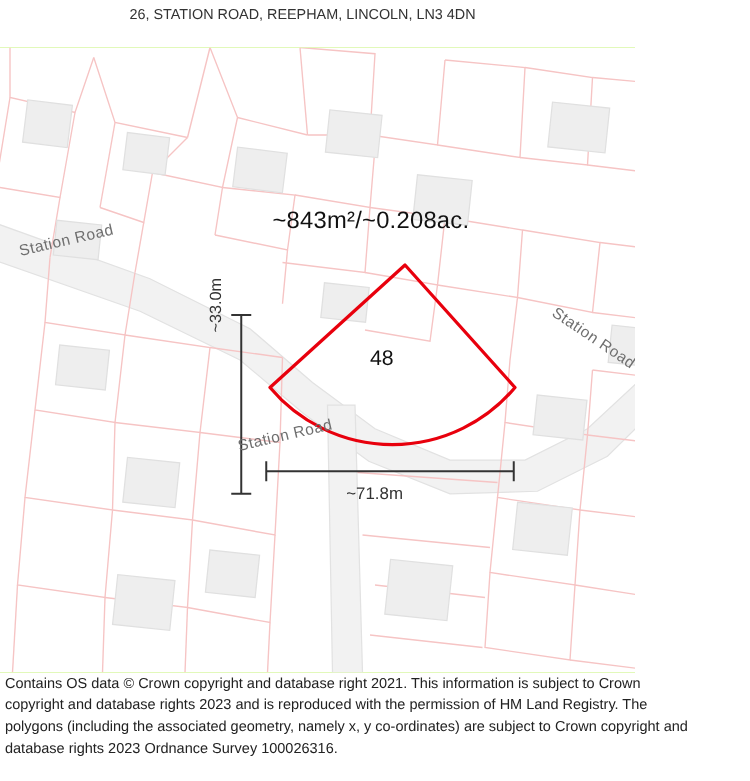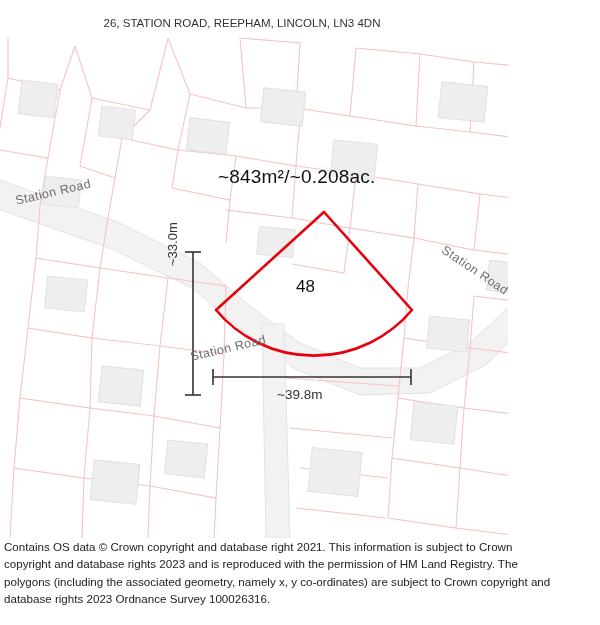--- a/index.html
+++ b/index.html
@@ -10,21 +10,21 @@
   body {
     width: 600px;
     height: 625px;
     font-family: "Liberation Sans", sans-serif;
     color: #222222;
     overflow: hidden;
     position: relative;
   }
   .header {
     width: 484px;
-    padding-top: 16px;
+    padding-top: 5px;
     text-align: center;
   }
   .header .title {
     font-size: 11.5px;
     color: #333333;
     line-height: 15px;
     white-space: nowrap;
   }
   .header .subtitle {
     font-size: 11.5px;
@@ -224,20 +224,20 @@
     <g stroke="#333333" stroke-width="1.6">
       <line x1="213" y1="339" x2="411" y2="339"></line>
       <line x1="213" y1="331" x2="213" y2="347"></line>
       <line x1="411" y1="331" x2="411" y2="347"></line>
     </g>
   </svg>
 
   <div class="area-label">~843m²/~0.208ac.</div>
   <div class="plot-number">48</div>
   <div class="dim-vertical">~33.0m</div>
-  <div class="dim-horizontal">~39.8m</div>
+  <div class="dim-horizontal">~71.8m</div>
 
   <div class="road-label rl1">Station Road</div>
   <div class="road-label rl2">Station Road</div>
   <div class="road-label rl3">Station Road</div>
 </div>
 
 <div class="footer">Contains OS data © Crown copyright and database right 2021. This information is subject to Crown copyright and database rights 2023 and is reproduced with the permission of HM Land Registry. The polygons (including the associated geometry, namely x, y co-ordinates) are subject to Crown copyright and database rights 2023 Ordnance Survey 100026316.</div>
 
 </body></html>

